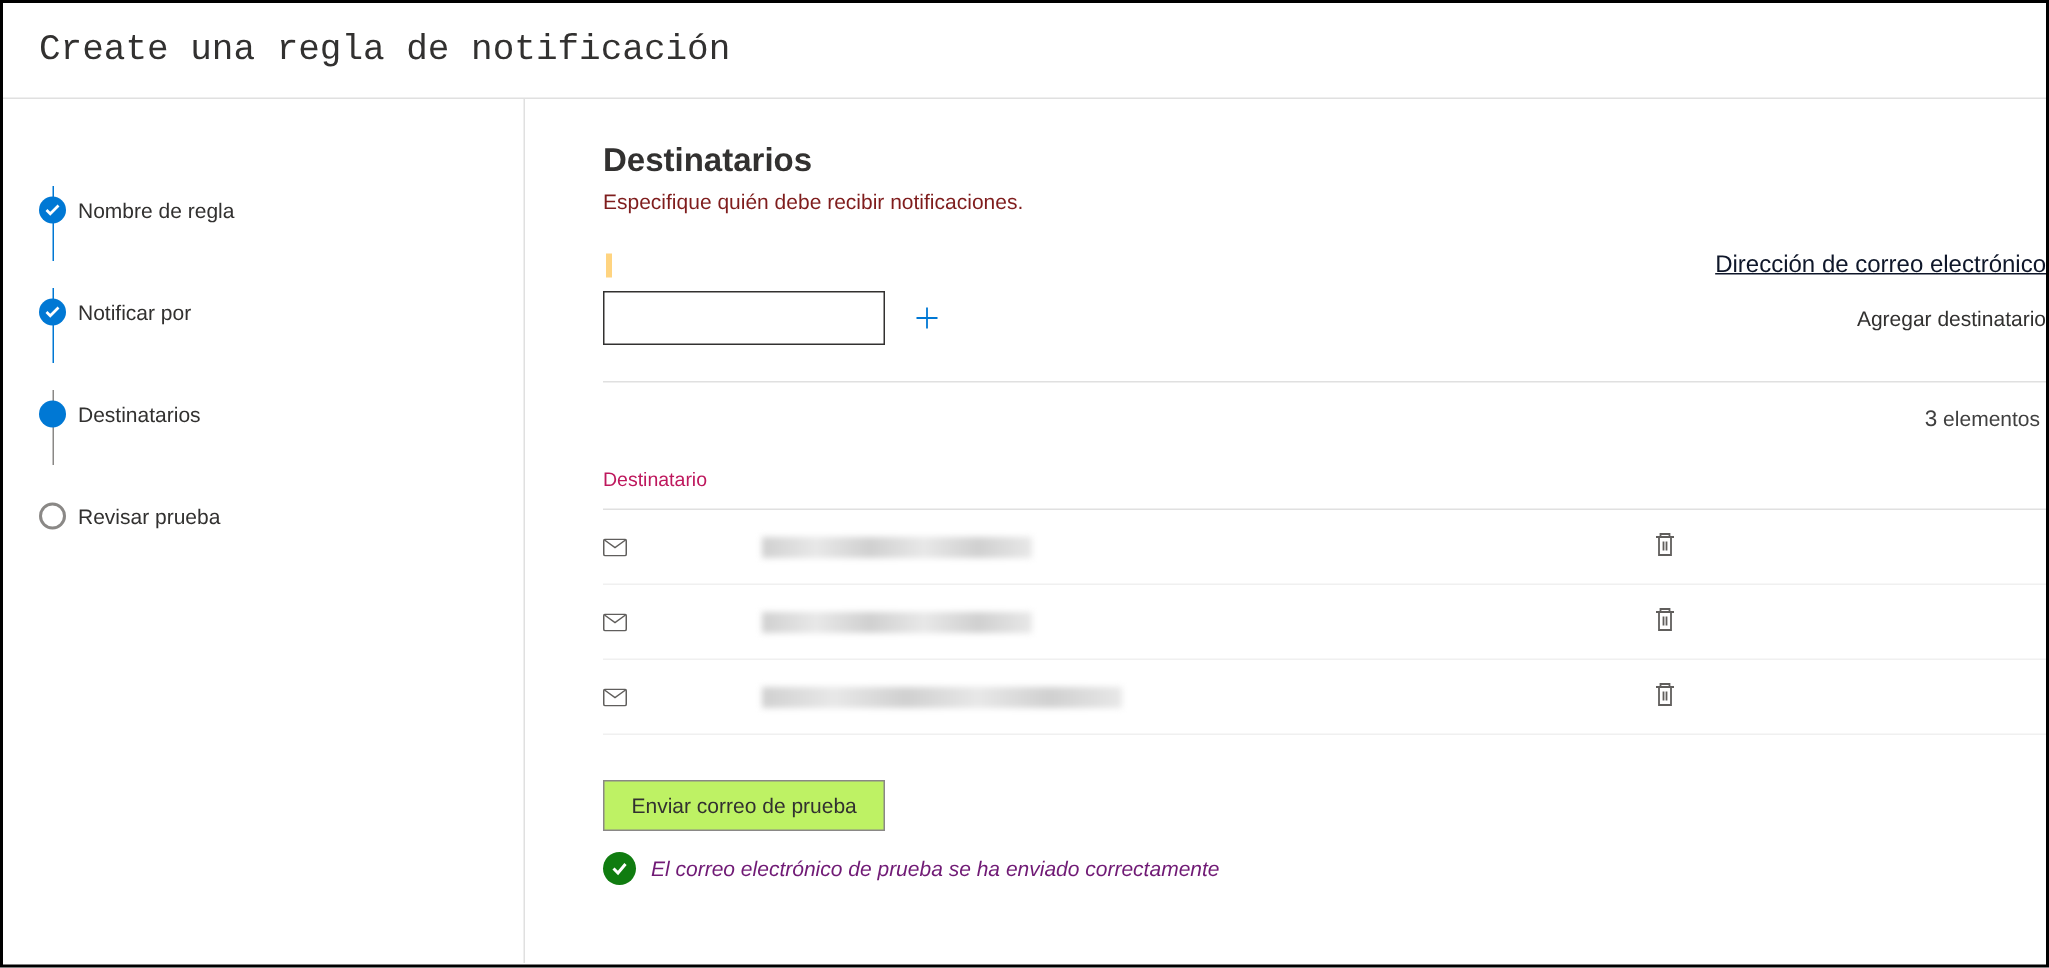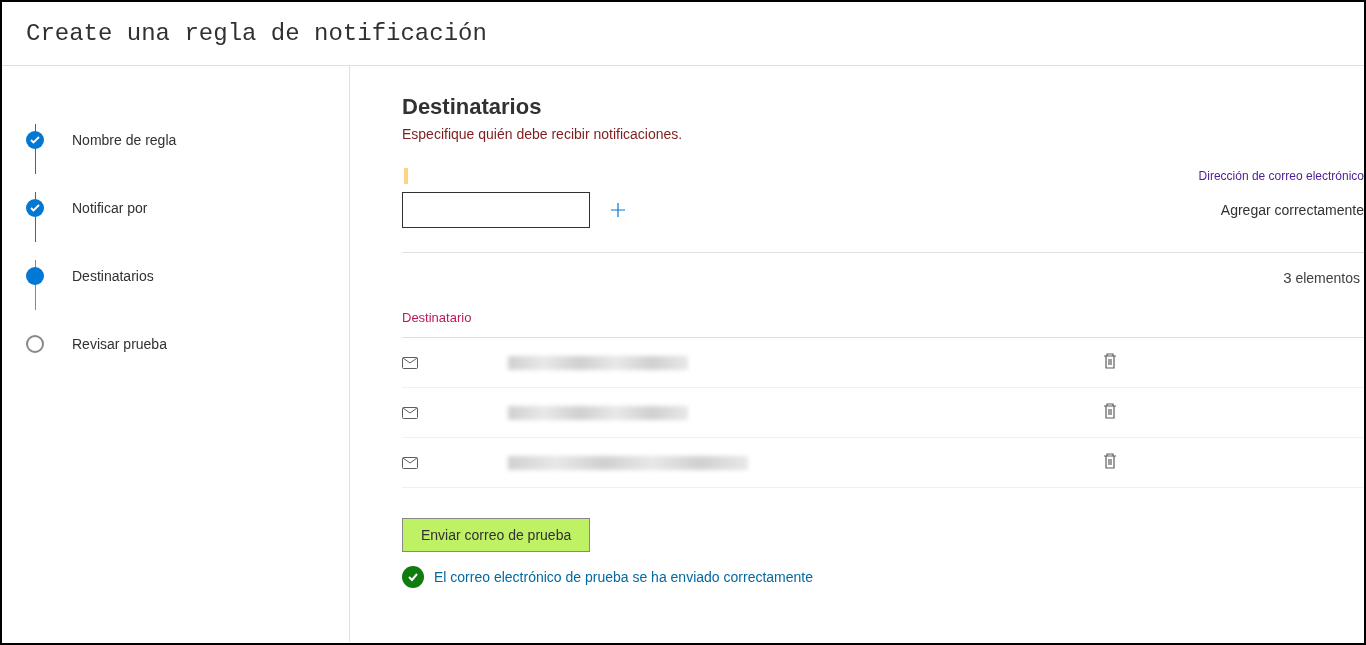--- a/index.html
+++ b/index.html
@@ -57,21 +57,21 @@
     .step-indicator.active {
       background: #0078d4;
       width: 18px;
       height: 18px;
     }
     .step-indicator.pending {
       background: #fff;
       border: 2px solid #8a8886;
     }
     .step-label {
-      margin-left: 28px;
+      margin-left: 8px;
       font-size: 14px;
       color: #323130;
     }
     .step-connector {
       position: absolute;
       left: 9px;
       top: 18px;
       width: 1px;
       height: 50px;
       background: #8a8886;
@@ -131,22 +131,23 @@
       align-items: center;
       margin-bottom: 8px;
     }
     .small-marker {
       width: 4px;
       height: 16px;
       background: #ffd480;
       margin-left: 2px;
     }
     .email-label {
-      font-size: 12px;
-      color: #4c1d95;
+      font-size: 16px;
+      color: #0f172a;
+      text-decoration: underline;
     }
     .add-label {
       font-size: 14px;
       color: #323130;
       text-align: right;
     }
     .divider {
       border-top: 1px solid #e0e0e0;
       margin-top: 24px;
       margin-bottom: 16px;
@@ -222,21 +223,22 @@
       height: 22px;
       border-radius: 50%;
       background: #107c10;
       display: flex;
       align-items: center;
       justify-content: center;
       flex-shrink: 0;
     }
     .success-text {
       font-size: 14px;
-      color: #0369a1;
+      color: #701a75;
+      font-style: italic;
     }
   </style>
 </head>
 <body>
 
 <div class="header">
   <h1>Create una regla de notificación</h1>
 </div>
 
 <div class="layout">
@@ -281,21 +283,21 @@
 
     <div class="input-row">
       <div class="input-group">
         <input class="email-input" type="text" style="">
         <button class="add-btn">
           <svg width="16" height="16" viewBox="0 0 16 16">
               <path d="M8 1 V15 M1 8 H15" stroke="#0078d4" stroke-width="1.2"></path>
             </svg>
         </button>
       </div>
-      <span class="add-label">Agregar correctamente</span>
+      <span class="add-label">Agregar destinatario</span>
     </div>
 
     <div class="divider"></div>
 
     <div class="count-row">
       <span class="count-num">3</span>
       <span>elementos</span>
     </div>
 
     <div class="table-header">Destinatario</div>

